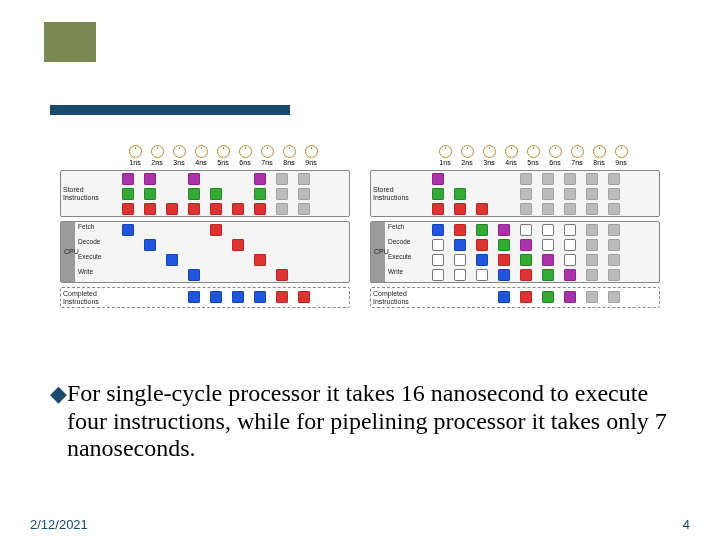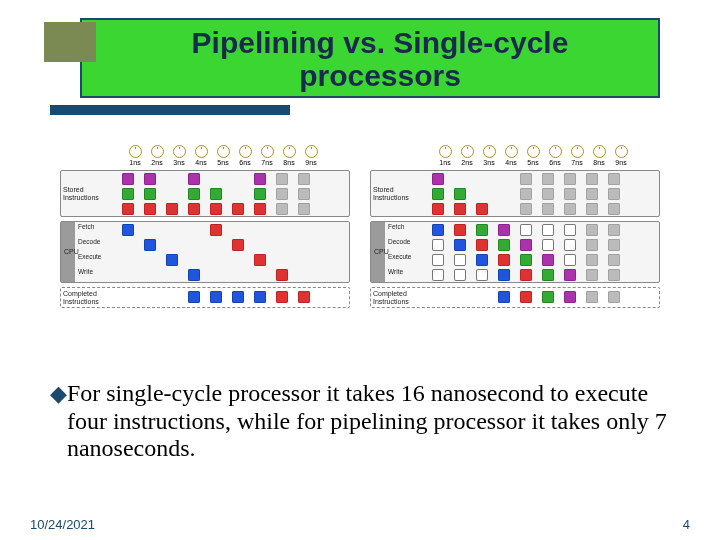--- a/index.html
+++ b/index.html
@@ -113,23 +113,20 @@
     display:flex; justify-content:space-between;
     font-size:13px; color:#1a4a6d;
     font-family: Arial, sans-serif;
   }
 </style>
 </head>
 <body>
 
 <div class="title-wrap">
   <div class="acc-top"></div>
-  <div class="title-box">
-    <div class="title-text">Pipelining vs. Single-cycle processors</div>
-  </div>
   <div class="acc-bot"></div>
 </div>
 
 <div class="diagram-zone">
   <div class="diagram" id="dia-left">
       <div class="clock-row">
         <div class="clock-col">
           <div class="clock-icon"></div>
           <div class="clock-label">1ns</div>
         </div>
@@ -626,15 +623,15 @@
 </div>
 
 <div class="content">
   <div class="bullet-row">
     <div class="bullet-sym">◆</div>
     <div class="bullet-text">For single-cycle processor it takes 16 nanosecond to execute four instructions, while for pipelining processor it takes only 7 nanoseconds.</div>
   </div>
 </div>
 
 <div class="footer">
-  <span>10/24/2021</span>
+  <span>2/12/2021</span>
   <span>4</span>
 </div>
 
 </body></html>

